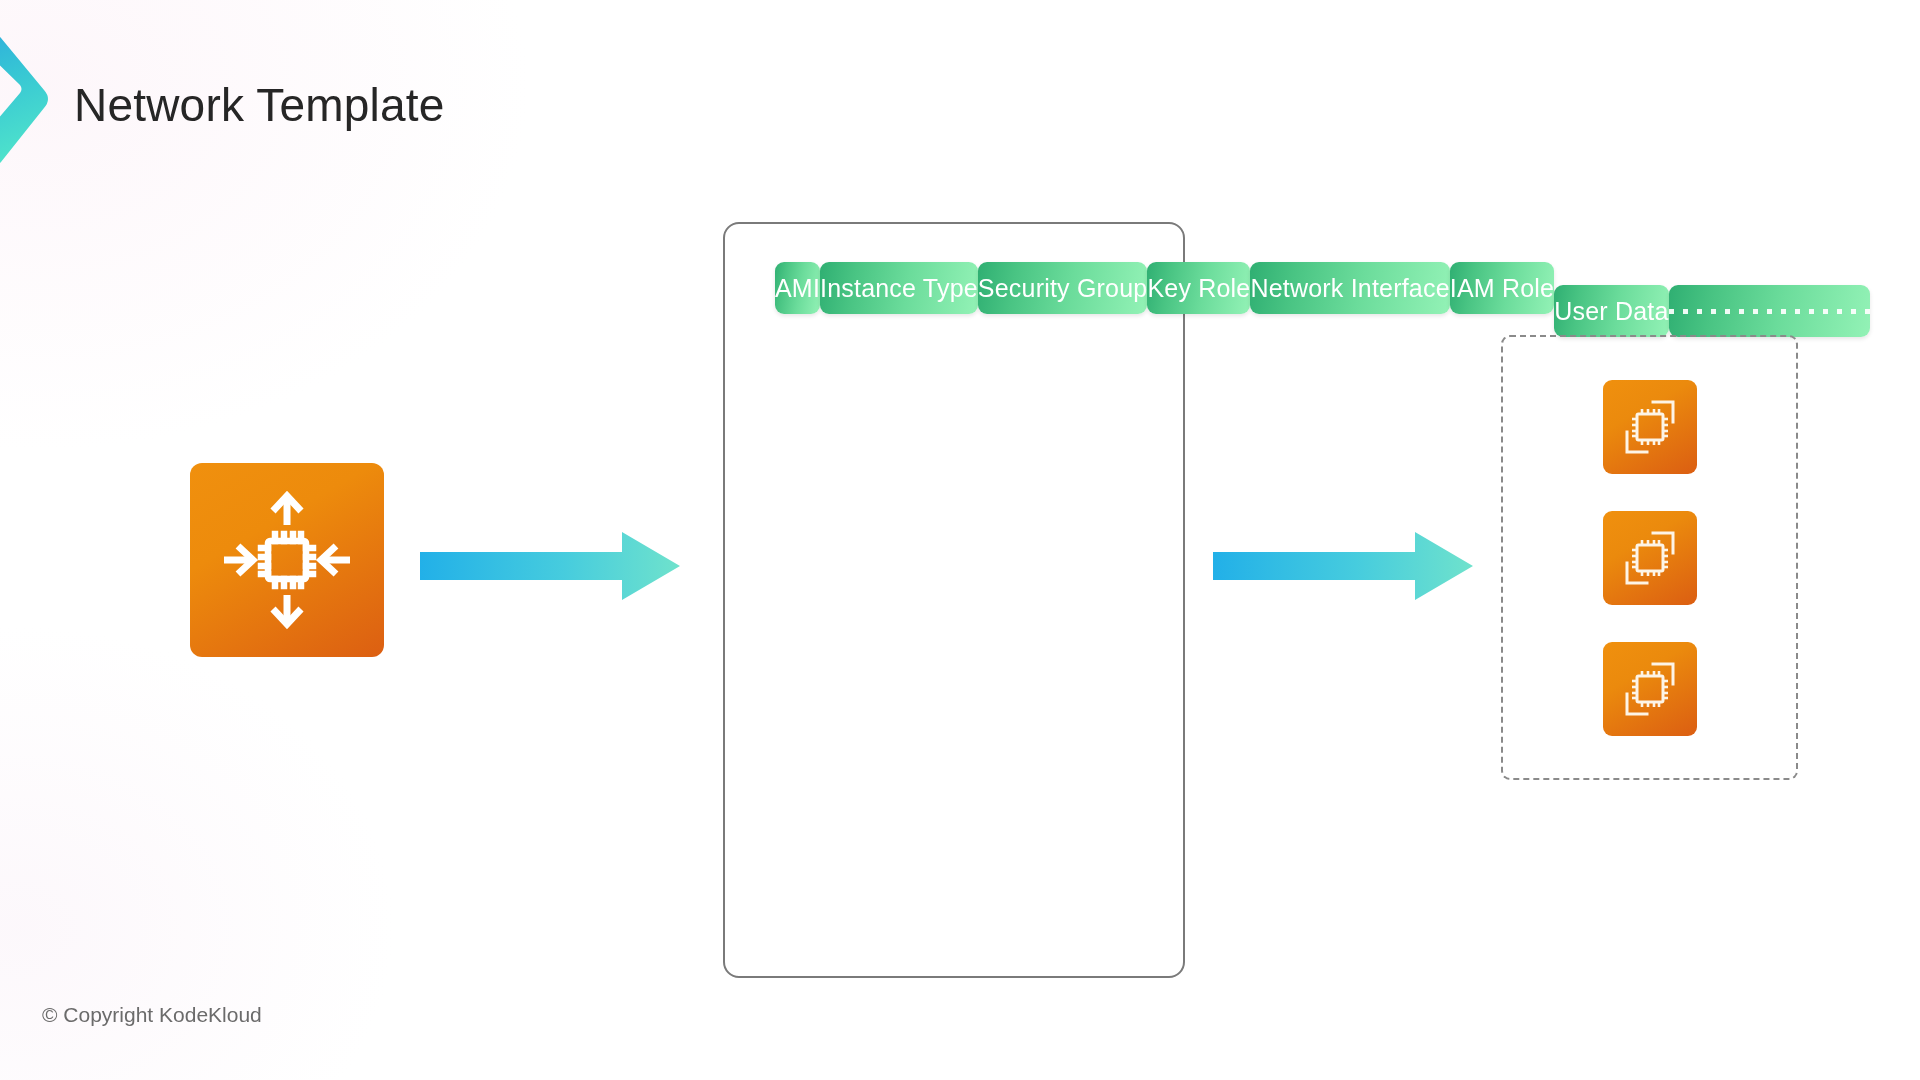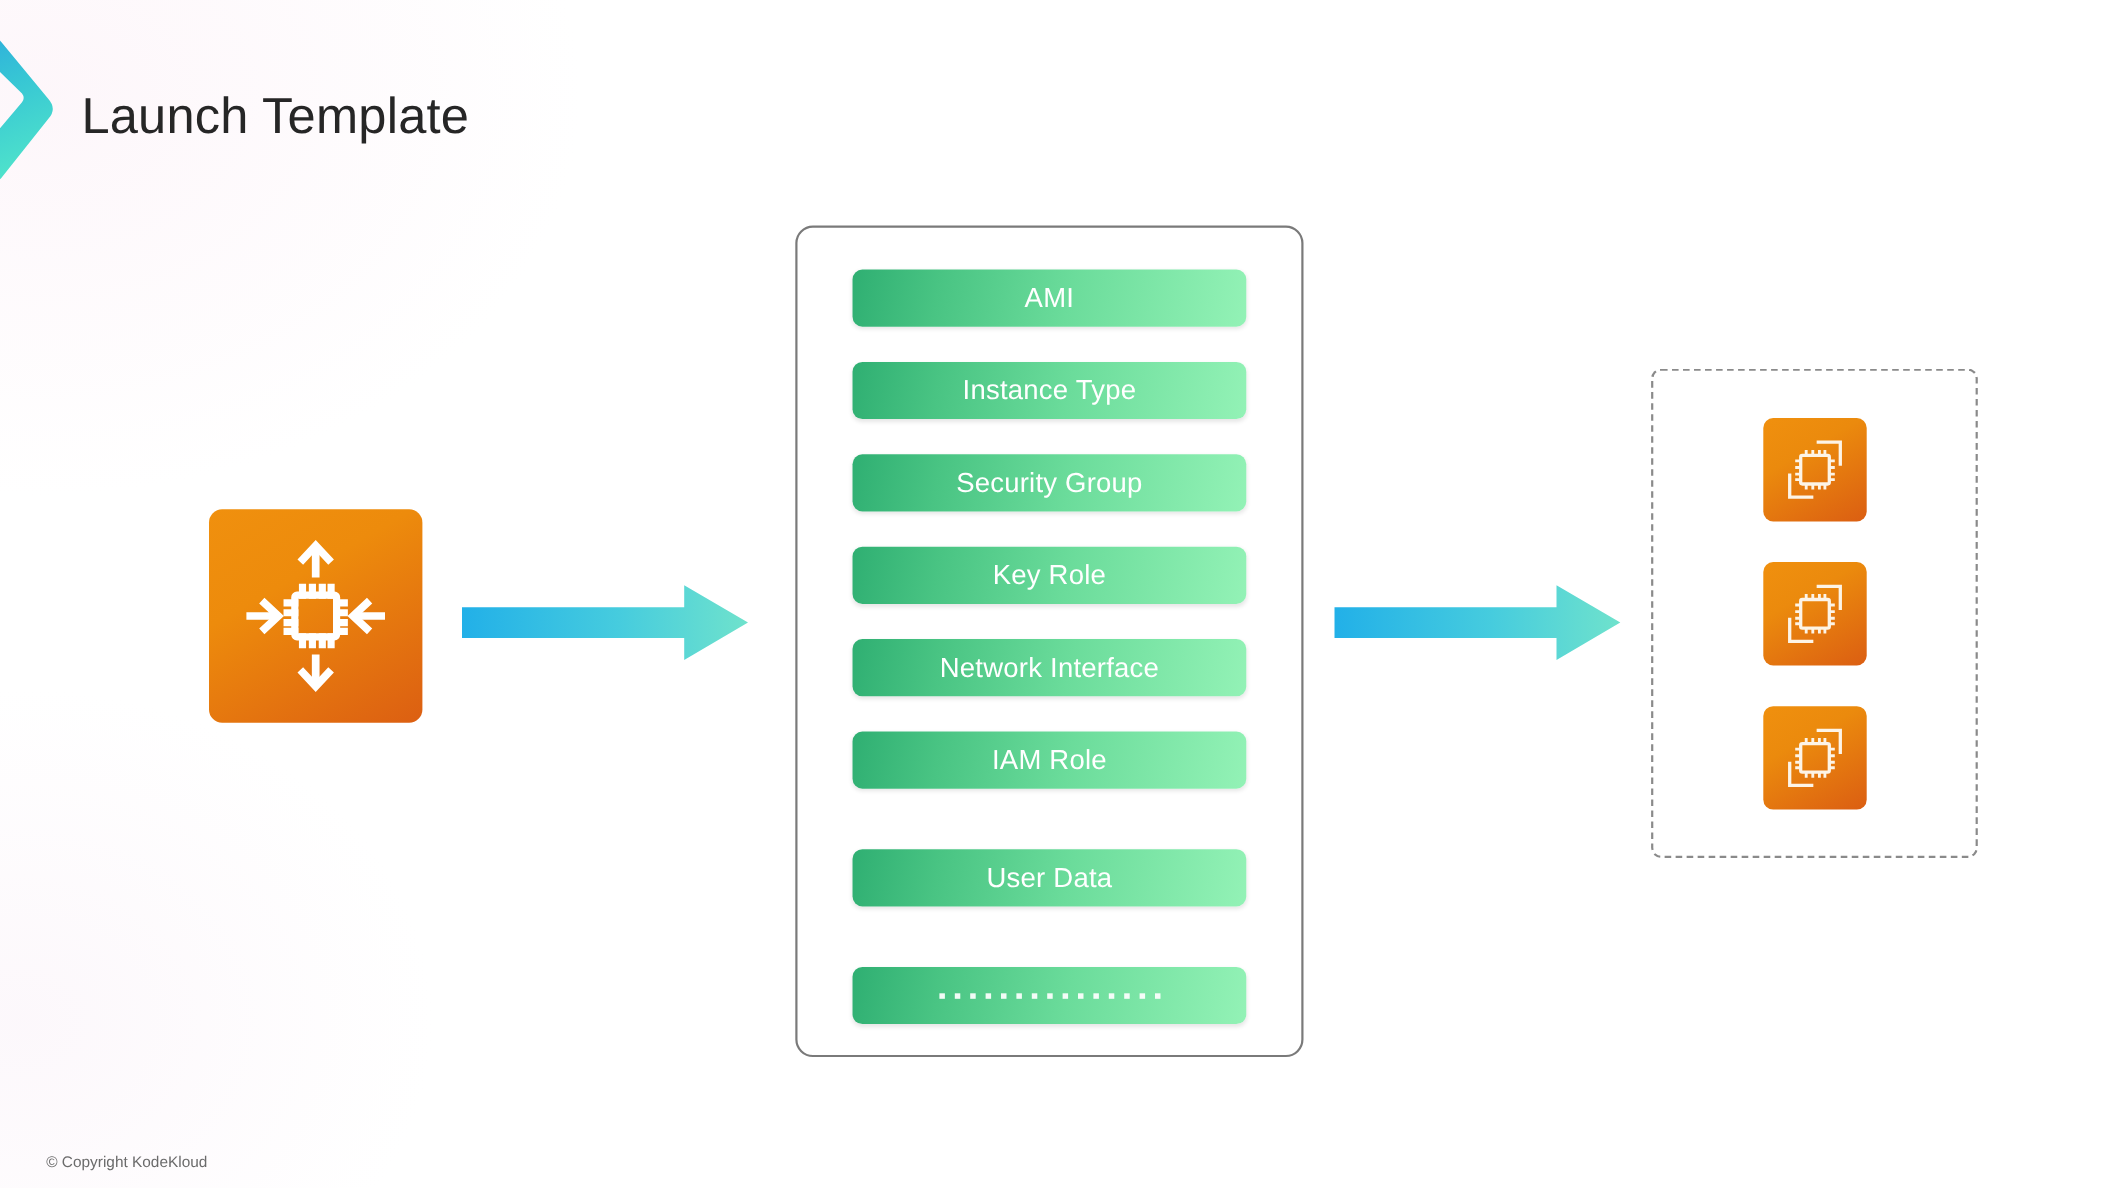--- a/index.html
+++ b/index.html
@@ -41,27 +41,27 @@
     display:flex; align-items:center; justify-content:center;
   }
   .aws-tile.source { left:190px; top:463px; width:194px; height:194px; }
 
   
   .flow-arrow { position:absolute; }
 
   
   .lt-card {
     position:absolute;
-    left:723px; top:205px;
+    left:723px; top:222px;
     width:462px; height:756px;
     background:#ffffff;
     border:2px solid #7a7a7a;
     border-radius:16px;
     padding:38px 50px 0 50px;
-    display:flex; flex-direction:column;
+    display:flex; flex-direction:row;
     align-items:stretch;
   }
   .lt-pill {
     position:relative;
     height:52px;
     border-radius:9px;
     background:linear-gradient(100deg,#2FAF72 0%, #49C483 22%, #6BDC9B 55%, #93F2B6 100%);
     box-shadow:0 2px 4px rgba(0,0,0,0.10);
     display:flex; align-items:center; justify-content:center;
     color:#ffffff;
@@ -94,22 +94,22 @@
   .instance-tile {
     width:94px; height:94px;
     border-radius:9px;
     background:linear-gradient(150deg,#F0900E 0%, #EB8A0D 35%, #DB5E12 100%);
     display:flex; align-items:center; justify-content:center;
     flex:none;
   }
 
   
   .footer-copyright {
-    position:absolute; left:42px; top:1048px;
-    font-size:14px; color:#6b6b6b;
+    position:absolute; left:42px; top:1003px;
+    font-size:21px; color:#6b6b6b;
     white-space:nowrap;
   }
 </style>
 </head>
 <body>
 
 <div id="slide">
 
   <div class="brand-chevron">
     <svg width="96" height="152" viewBox="0 0 96 152">
@@ -117,21 +117,21 @@
         <linearGradient id="gChevron" x1="0" y1="0" x2="0.25" y2="1">
           <stop offset="0%" stop-color="#2BA8DE"></stop>
           <stop offset="45%" stop-color="#37C6D4"></stop>
           <stop offset="100%" stop-color="#4FE3CB"></stop>
         </linearGradient>
       </defs>
       <path d="M -10 4 L 8 4 Q 22 4 31 16 L 74 68 Q 82 77 74 86 L 31 140 Q 22 150 8 150 L -10 150 L -10 128 Q 2 128 10 118 L 50 71 Q 53 67 50 63 L 10 24 Q 2 16 -10 16 Z" fill="url(#gChevron)"></path>
     </svg>
   </div>
 
-  <div class="page-title">Launch Template</div>
+  <div class="page-title">Network Template</div>
 
   <div class="aws-tile source">
     <svg width="150" height="150" viewBox="0 0 150 150">
       <g fill="none" stroke="#ffffff" stroke-width="6.5" stroke-linecap="square">
 
         <rect x="56" y="56" width="38" height="38" rx="2"></rect>
 
         <line x1="63" y1="49" x2="63" y2="56"></line>
         <line x1="72" y1="49" x2="72" y2="56"></line>
         <line x1="81" y1="49" x2="81" y2="56"></line>

